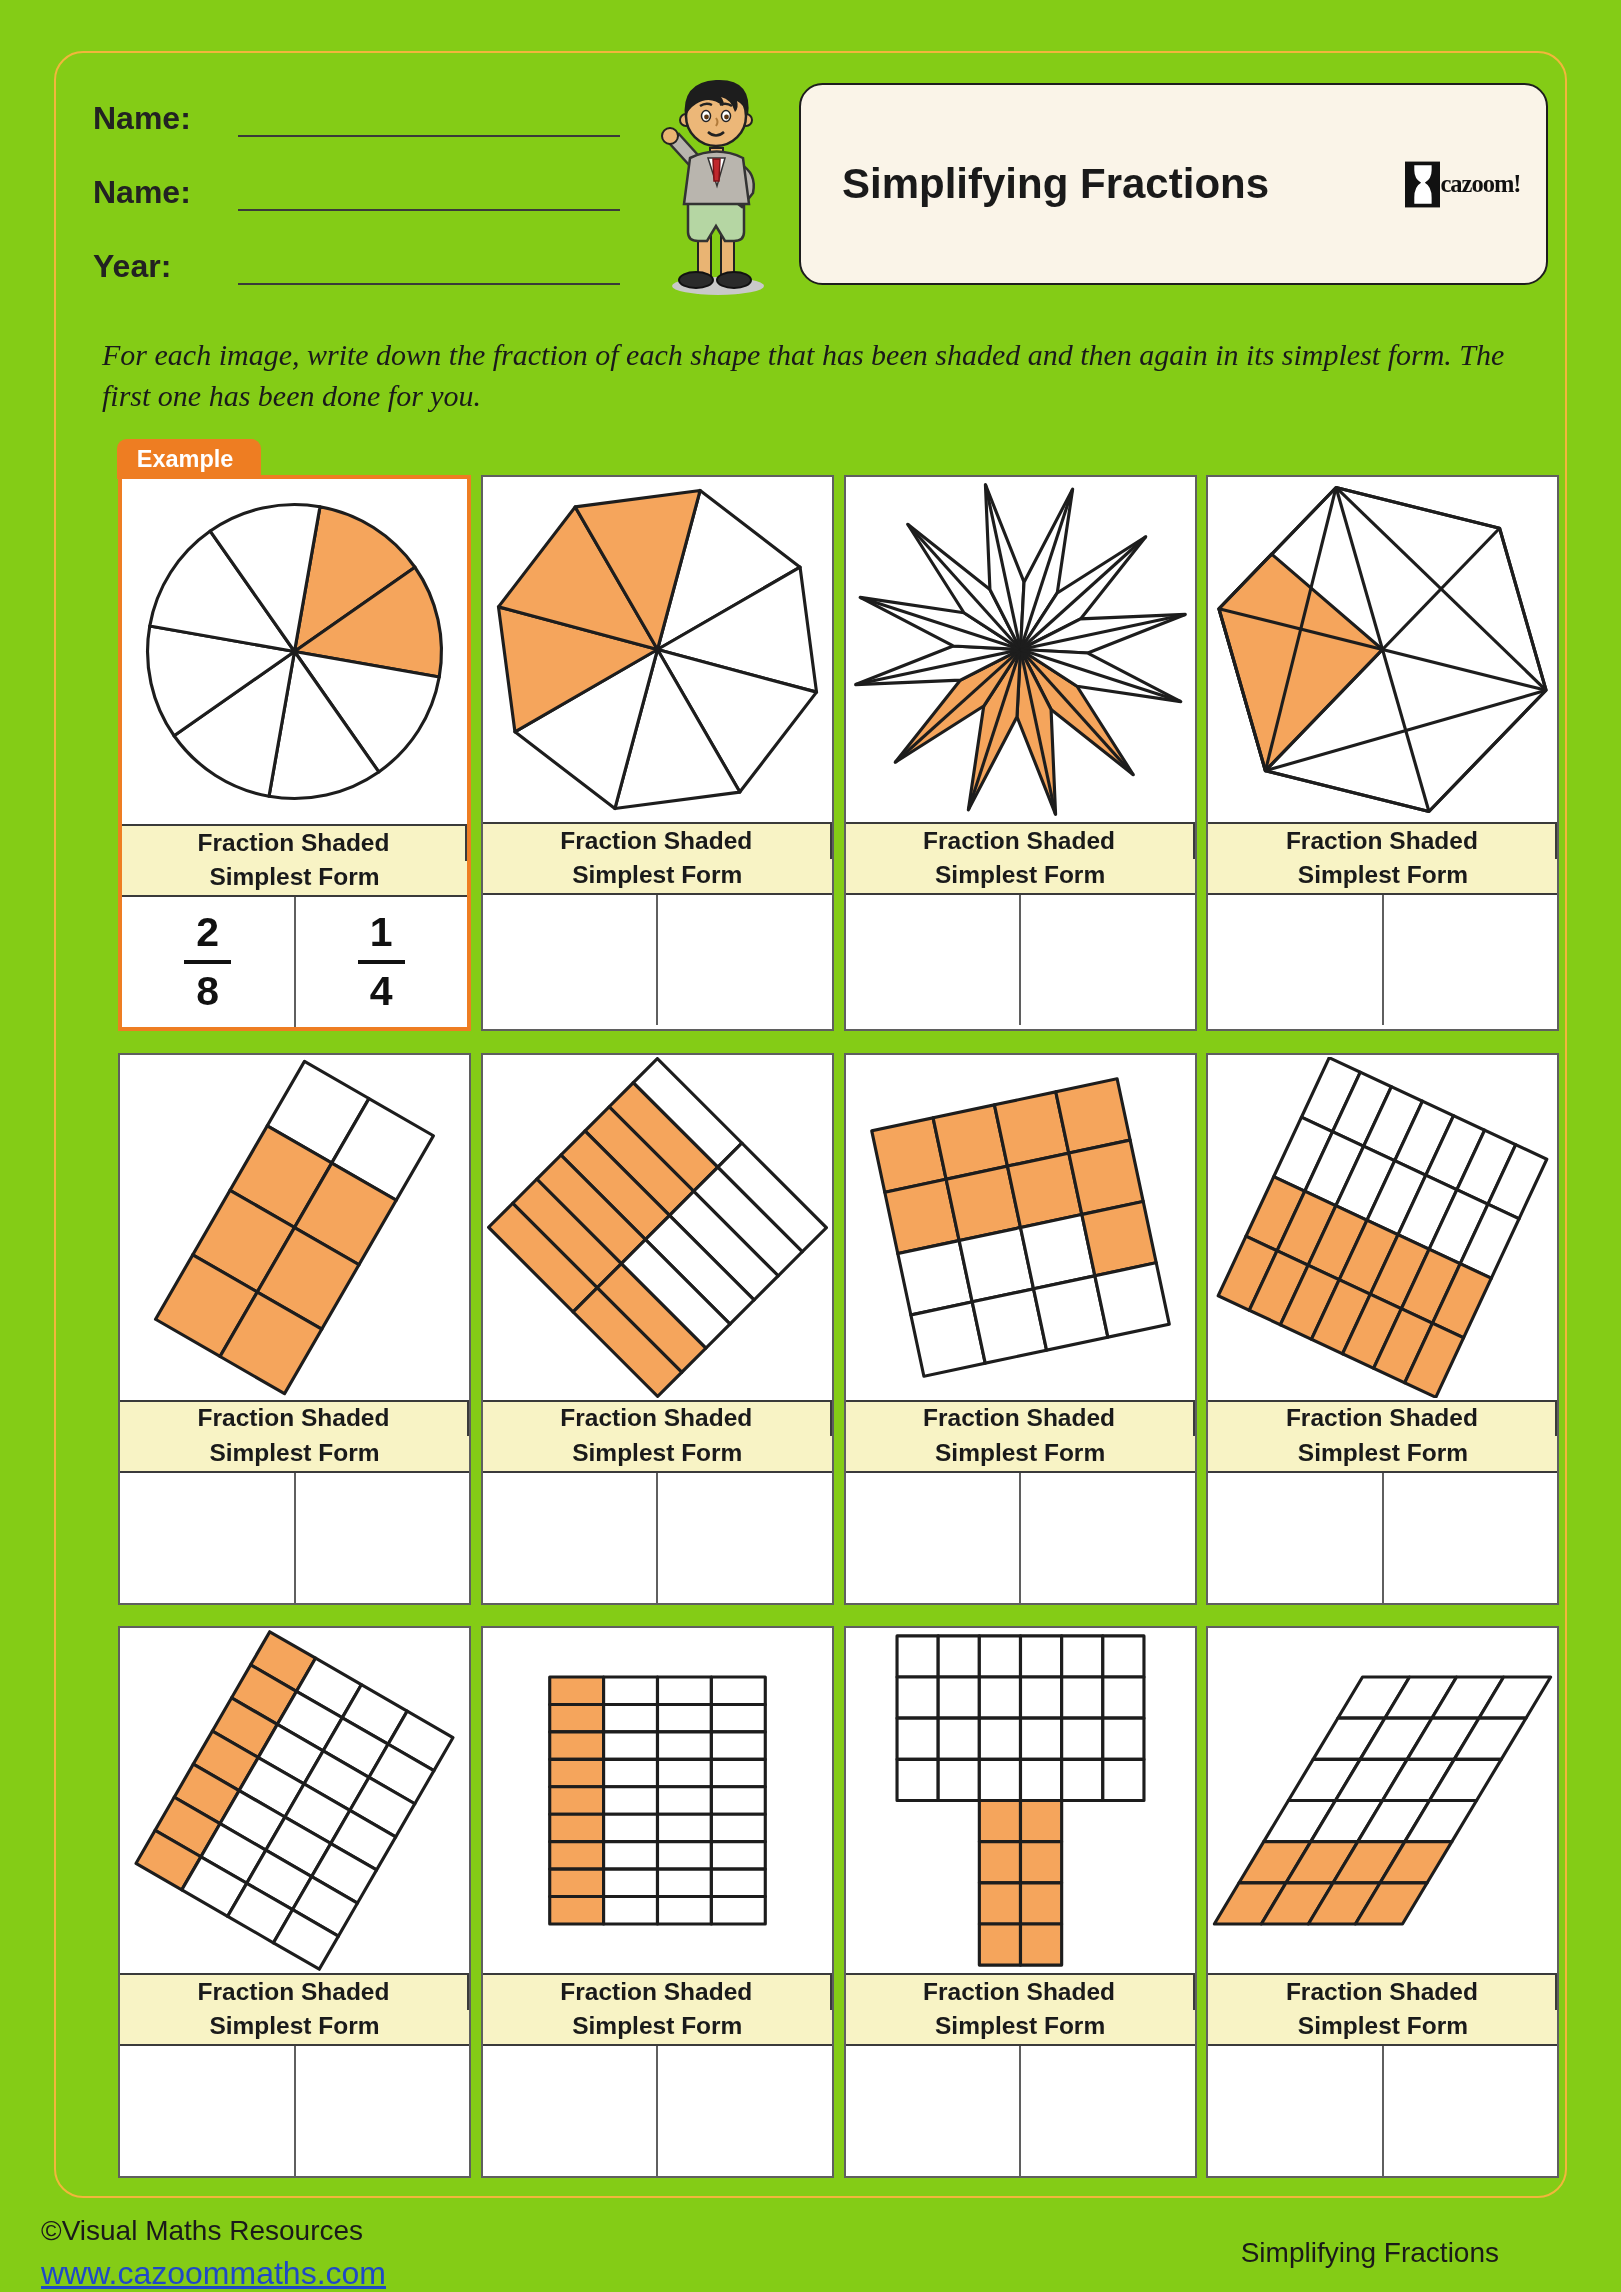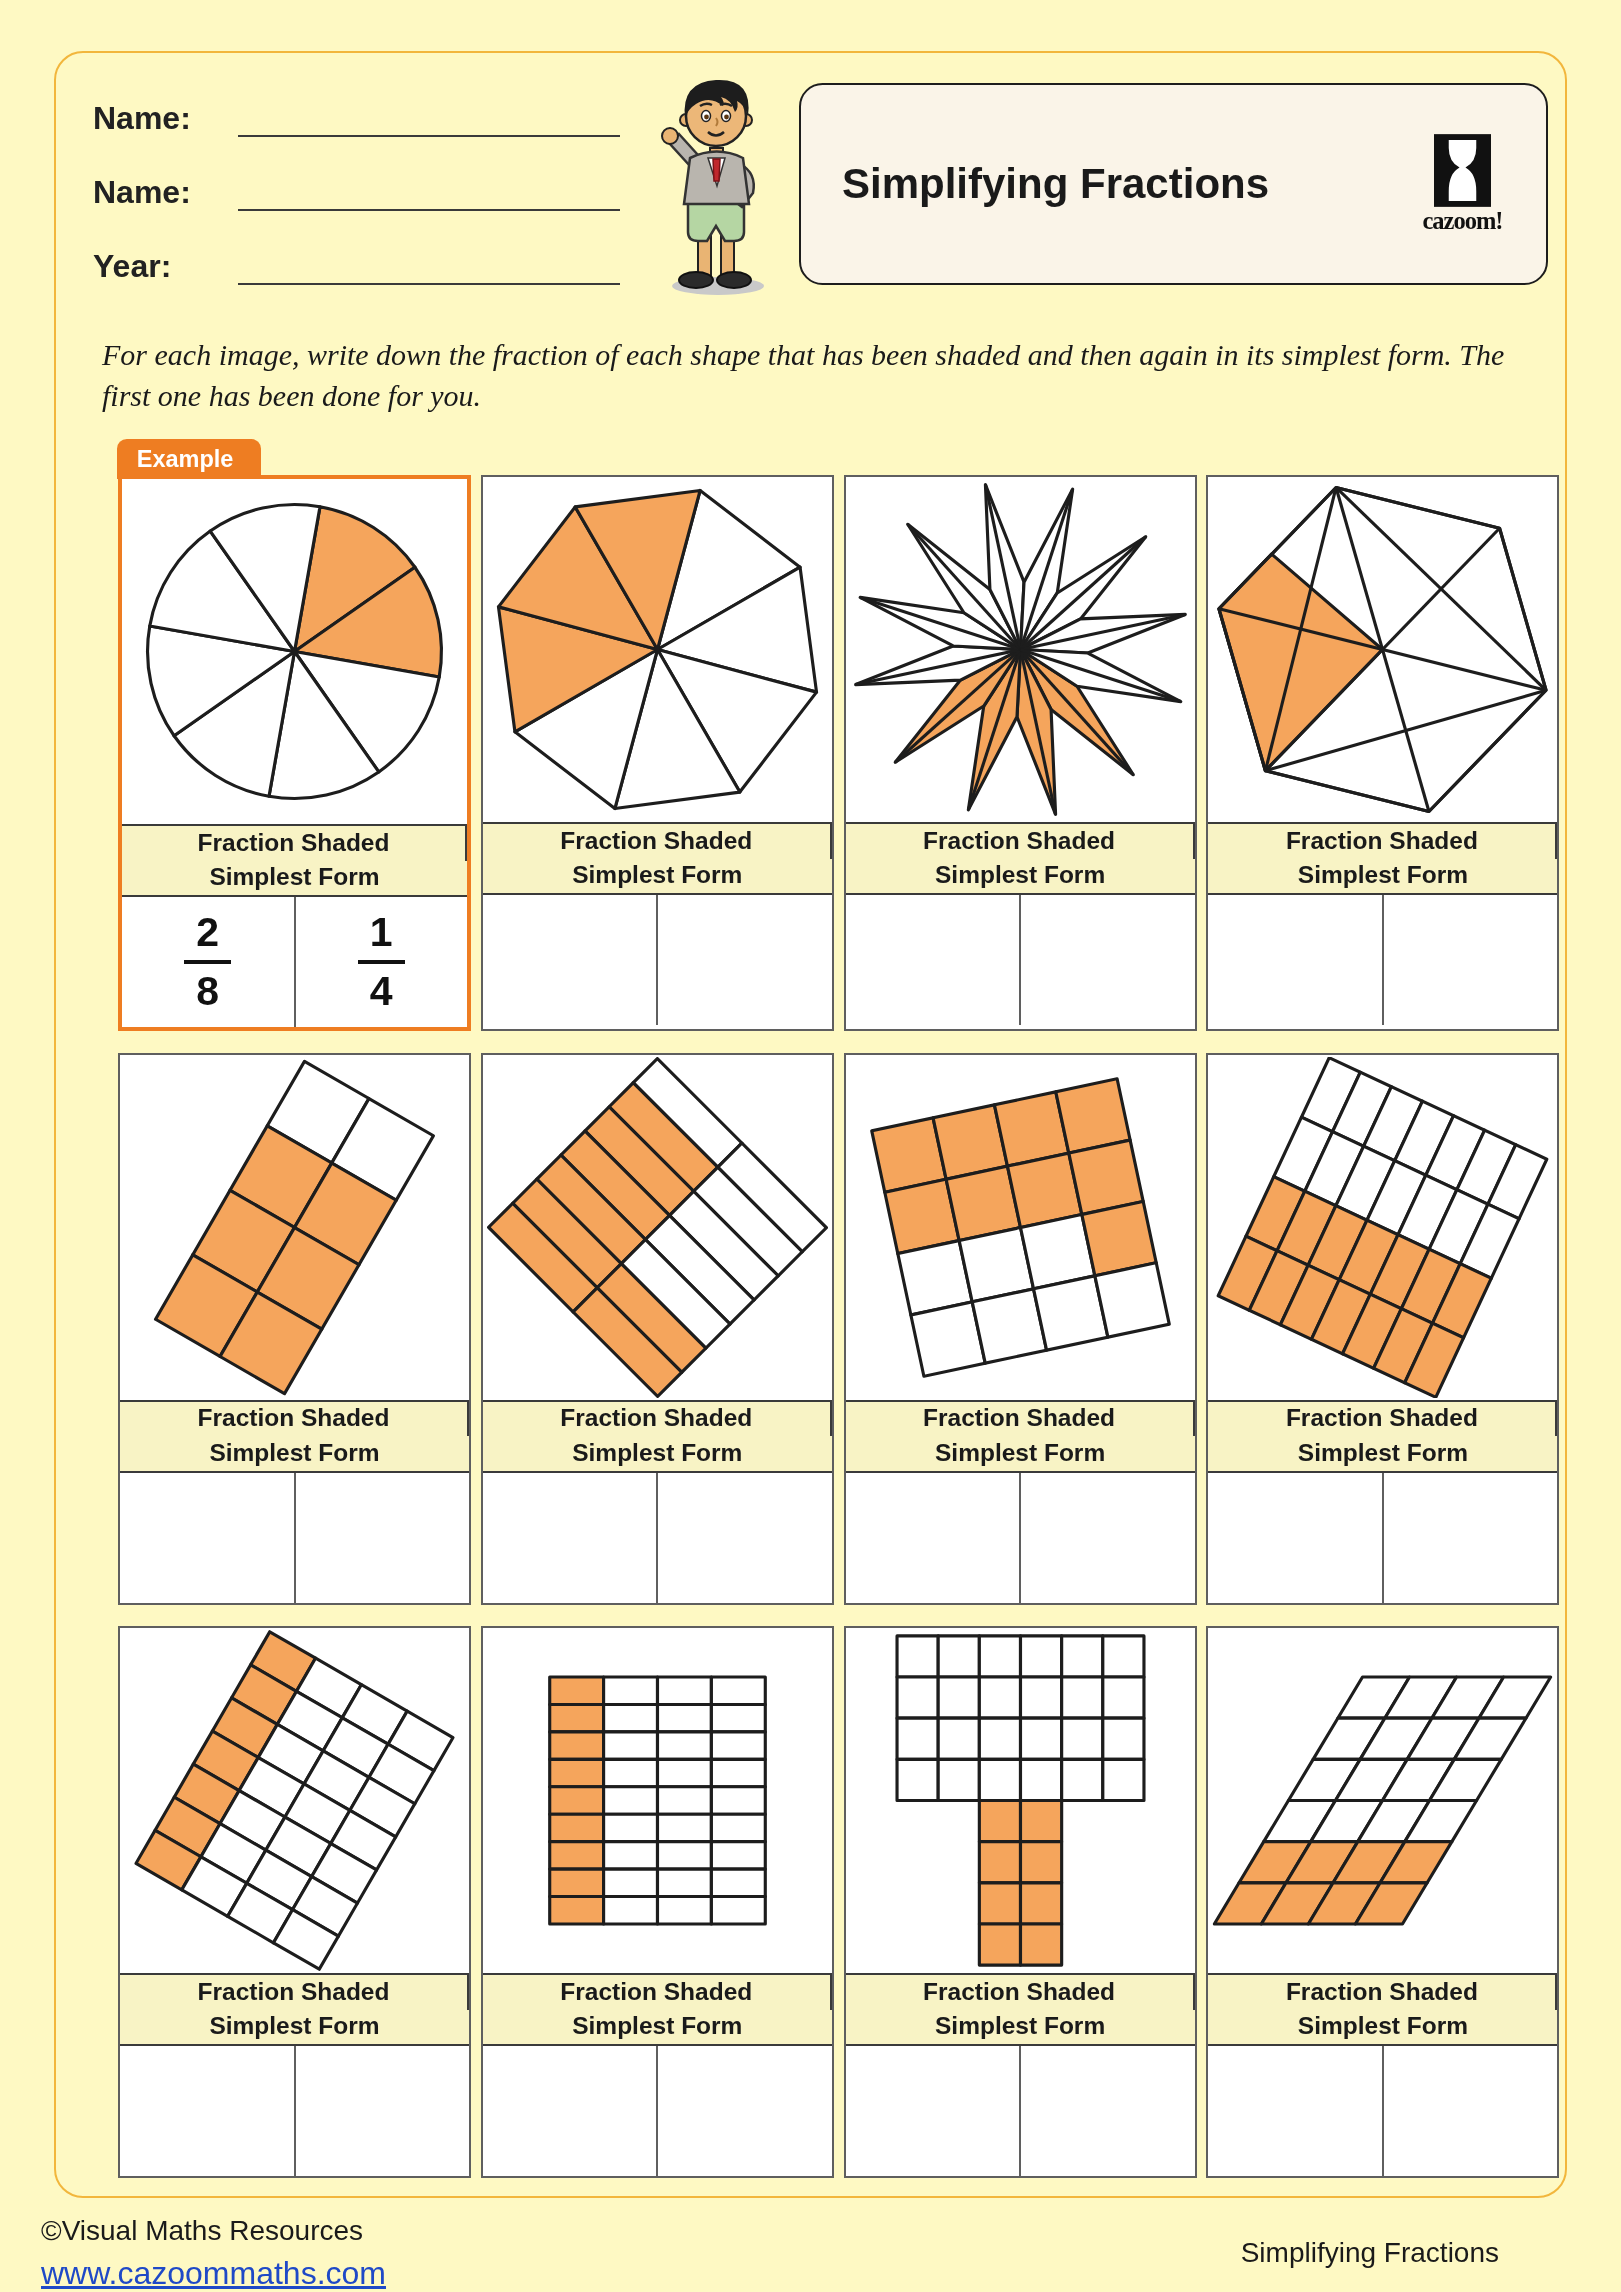--- a/index.html
+++ b/index.html
@@ -1,29 +1,29 @@
 <!DOCTYPE html>
 <html><head>
 <meta charset="utf-8">
 <style>
   html,body{margin:0;padding:0;background:#fff;}
-  .page{position:relative;width:1621px;height:2293px;background:#fef9c3;overflow:hidden;
+  .page{position:relative;width:1621px;height:2293px;background:#84cc16;overflow:hidden;
         font-family:"Liberation Sans",sans-serif;color:#1d1d1d;}
   .frame{position:absolute;left:54px;top:51px;width:1509px;height:2143px;
          border:2.9px solid #f2b63c;border-radius:29px;}
   
   .fields{position:absolute;left:93px;top:94px;}
   .field{display:flex;align-items:flex-end;margin-bottom:31px;height:43px;}
   .flabel{font-weight:bold;font-size:32px;width:145px;color:#222;}
   .fline{display:inline-block;width:382px;border-bottom:2.9px solid #3a3a3a;height:37px;}
   .boy{position:absolute;left:627px;top:54px;}
   .titlebox{position:absolute;left:799px;top:83px;width:745px;height:198px;background:#faf4e8;
             border:2.9px solid #1d1d1d;border-radius:23.5px;display:flex;align-items:center;}
   .title{font-weight:bold;font-size:42px;color:#1a1a1a;padding-left:41px;flex:1;}
-  .logo{width:116px;display:flex;flex-direction:column;align-items:center;margin-right:25.5px;justify-content:center;}
+  .logo{width:116px;display:flex;flex-direction:row;align-items:center;margin-right:25.5px;justify-content:center;}
   .logo-text{font-family:"Liberation Serif",serif;font-weight:bold;font-size:24.5px;letter-spacing:-1px;color:#111;}
   .instr{position:absolute;left:98px;top:331px;width:1441px;margin:4px;
          font-family:"Liberation Serif",serif;font-style:italic;font-size:30px;line-height:1.35;color:#1a1a1a;}
   
   .grid{position:absolute;left:118px;top:475px;display:grid;
         grid-template-columns:repeat(4,353px);column-gap:9.8px;row-gap:21.6px;}
   .card{position:relative;width:353px;background:#fff;border:2.5px solid #5f5f5f;box-sizing:border-box;}
   .card.example{border:4.9px solid #ee7d22;}
   .tab{position:absolute;top:-40px;left:-4.9px;height:40px;background:#ee7d22;color:#fff;
        font-weight:bold;font-size:23.5px;line-height:40px;padding:0 27.4px 0 19.6px;

